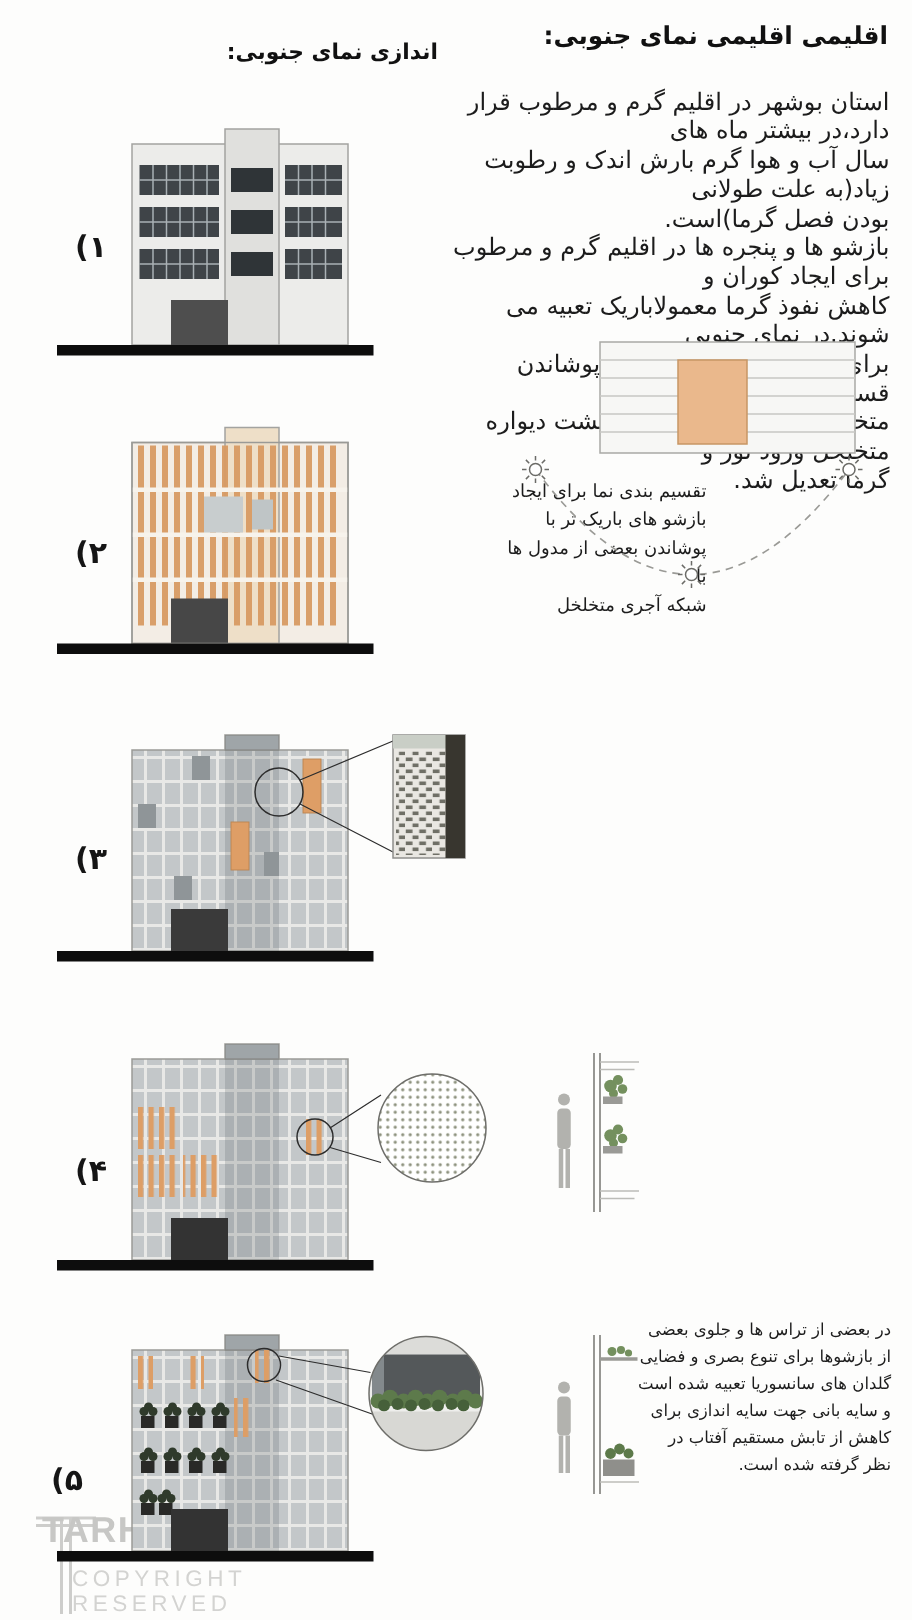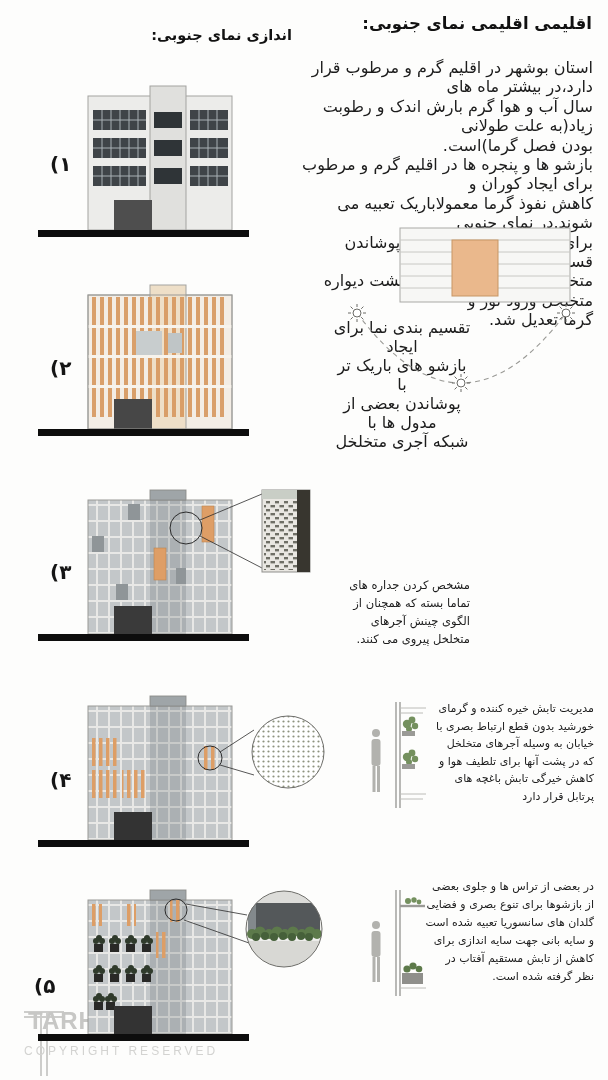--- a/index.html
+++ b/index.html
@@ -20,23 +20,23 @@
   .step-num { position: absolute; font-size: 20px; font-weight: 600; color: #151515; }
   .gfx { position: absolute; }
   .watermark { position: absolute; left: 20px; top: 1002px; width: 250px; height: 78px; }
   .wm-brand {
     position: absolute; left: 8px; top: 5px;
     font-family: "Liberation Sans", sans-serif;
     font-size: 24px; font-weight: bold; letter-spacing: 1px; color: #c7c7c5;
   }
   .wm-reg { font-size: 10px; vertical-align: 9px; letter-spacing: 0; }
   .wm-tag {
-    position: absolute; left: 4px; top: 42px;
+    position: absolute; left: 28px; top: 42px;
     font-family: "Liberation Sans", sans-serif;
-    font-size: 12px; letter-spacing: 3px; color: #d3d3d1;
+    font-size: 15px; letter-spacing: 3px; color: #d3d3d1;
   }
 </style>
 </head>
 <body>
 
 <div class="page">
 
   <div class="watermark">
     <svg width="250" height="78" viewBox="0 0 250 78">
       <g stroke="#cdcdcb" stroke-width="2" fill="none">
@@ -58,34 +58,24 @@
 برای رسیدن به این منظور با پوشاندن قسمت هایی از نما با آجر
 متخلخل و قرار دادن گیاه در پشت دیواره متخلخل ورود نور و
 گرما تعدیل شد.</div>
 
   <div class="step-num fa" style="top:152px; left:50px;">۱)</div>
   <div class="step-num fa" style="top:356px; left:50px;">۲)</div>
   <div class="step-num fa" style="top:560px; left:50px;">۳)</div>
   <div class="step-num fa" style="top:768px; left:50px;">۴)</div>
   <div class="step-num fa" style="top:974px; left:34px;">۵)</div>
 
-  <div class="body-text fa" style="top:318px; left:333px; width:138px; font-size:16px; line-height:19px;text-align:center;">تقسیم بندی نما برای ایجاد
+  <div class="body-text fa" style="top:318px; left:333px; width:138px; font-size:12px; line-height:19px;">تقسیم بندی نما برای ایجاد
 بازشو های باریک تر با
 پوشاندن بعضی از مدول ها با
 شبکه آجری متخلخل</div>
-  <div class="body-text fa" style="top:576px; left:332px; width:138px; font-size:11.5px; line-height:18px;">مشخص کردن جداره های
-تماما بسته که همچنان از
-الگوی چینش آجرهای
-متخلخل پیروی می کنند.</div>
-  <div class="body-text fa" style="top:700px; left:424px; width:170px; font-size:11px; line-height:17.5px;">مدیریت تابش خیره کننده و گرمای
-خورشید بدون قطع ارتباط بصری با
-خیابان به وسیله آجرهای متخلخل
-که در پشت آنها برای تلطیف هوا و
-کاهش خیرگی تابش باغچه های
-پرتابل قرار دارد</div>
   <div class="body-text fa" style="top:878px; left:424px; width:170px; font-size:11px; line-height:18px;">در بعضی از تراس ها و جلوی بعضی
 از بازشوها برای تنوع بصری و فضایی
 گلدان های سانسوریا تعبیه شده است
 و سایه بانی جهت سایه اندازی برای
 کاهش از تابش مستقیم آفتاب در
 نظر گرفته شده است.</div>
 
   <svg class="gfx" style="left:36px; top:84px;" width="215" height="158" viewBox="0 0 215 158">
     <rect x="52" y="12" width="144" height="134" fill="#ececea" stroke="#a3a3a0"></rect>
     <rect x="114" y="2" width="36" height="144" fill="#e0e0dd" stroke="#a3a3a0"></rect>

